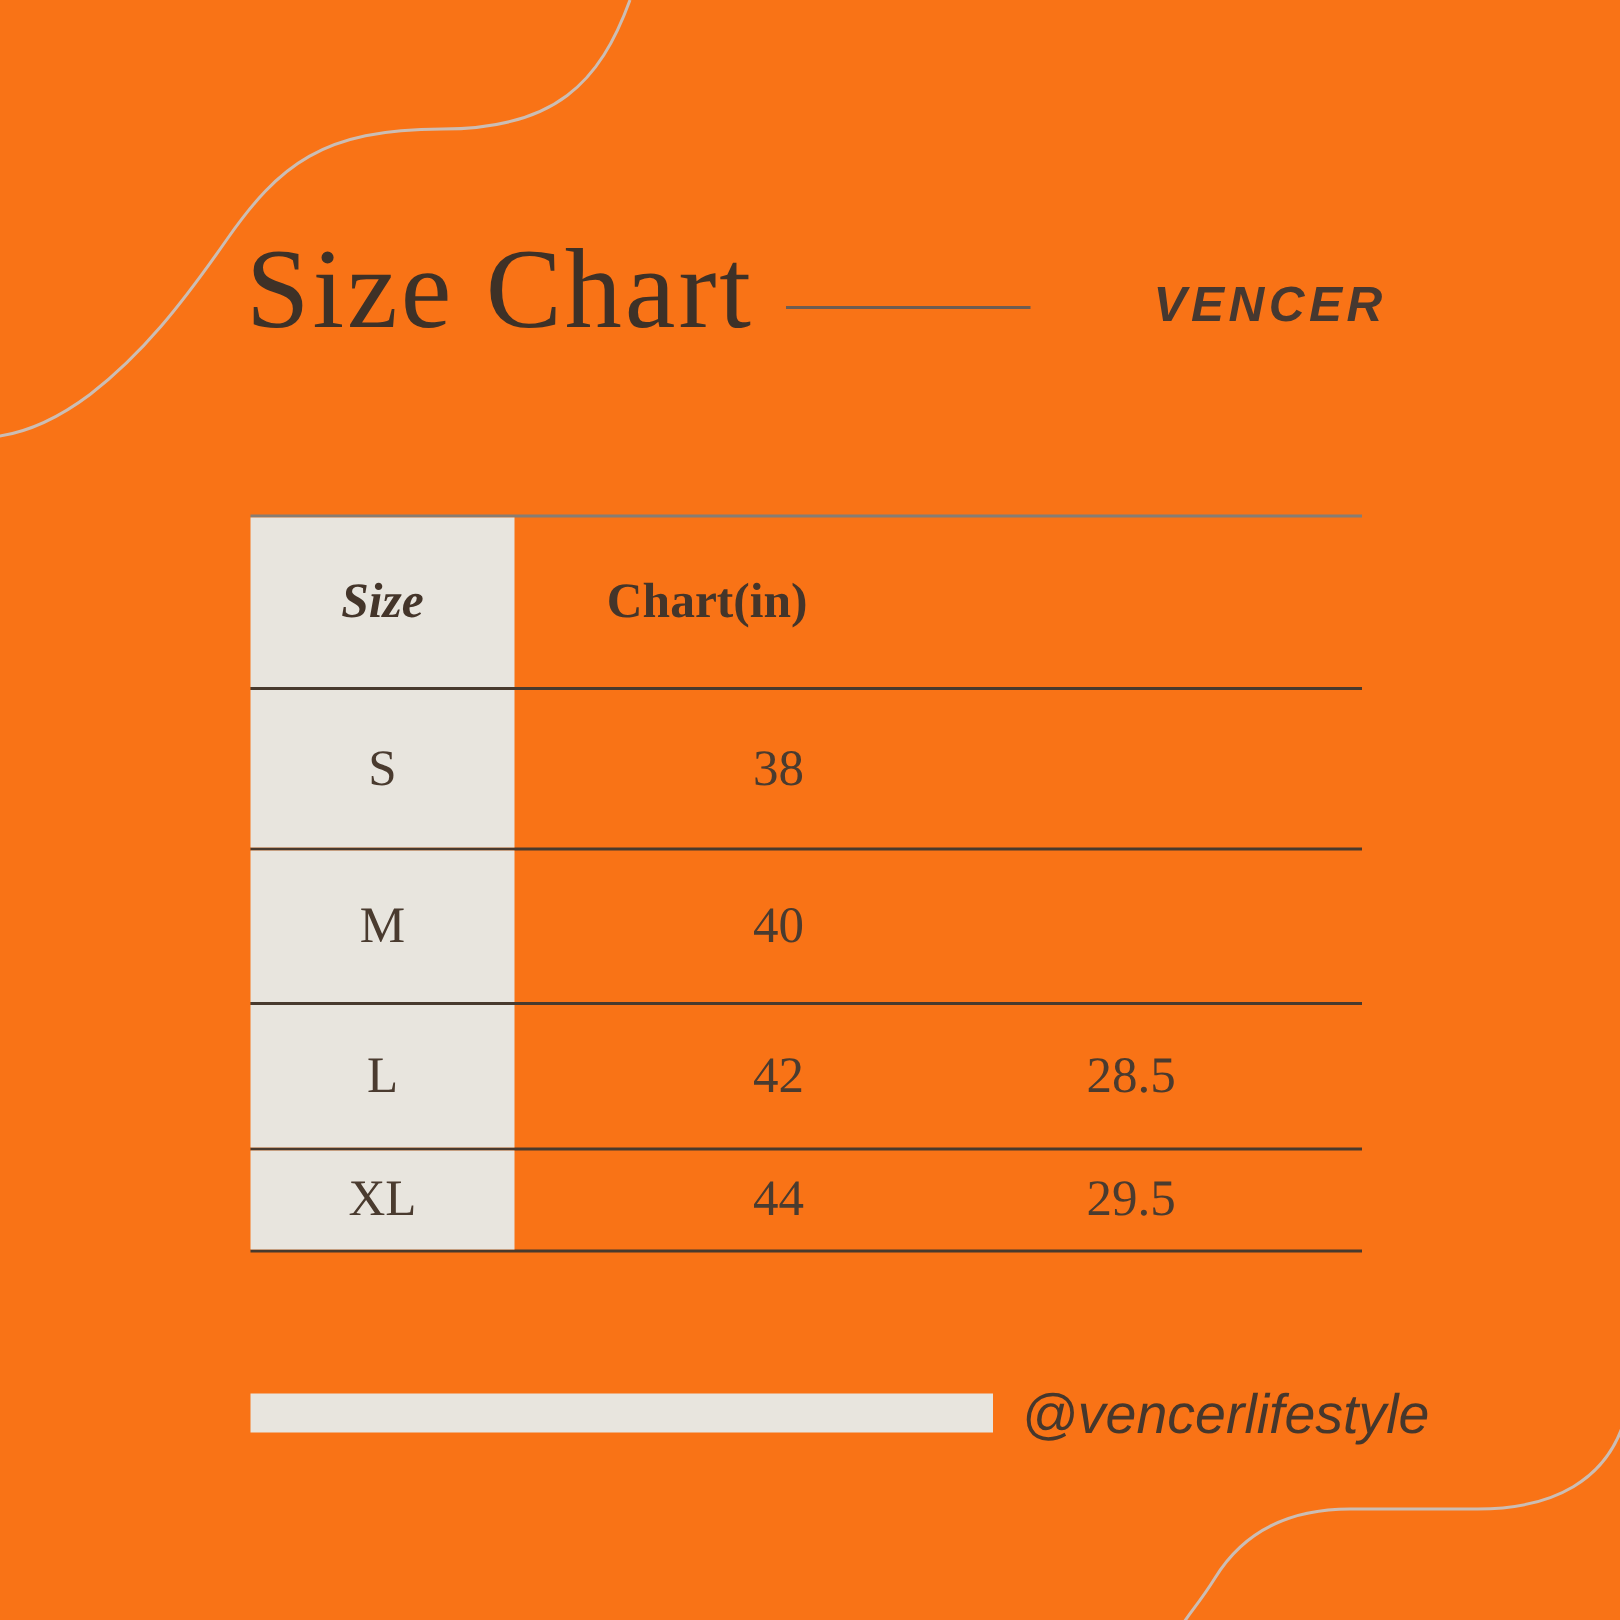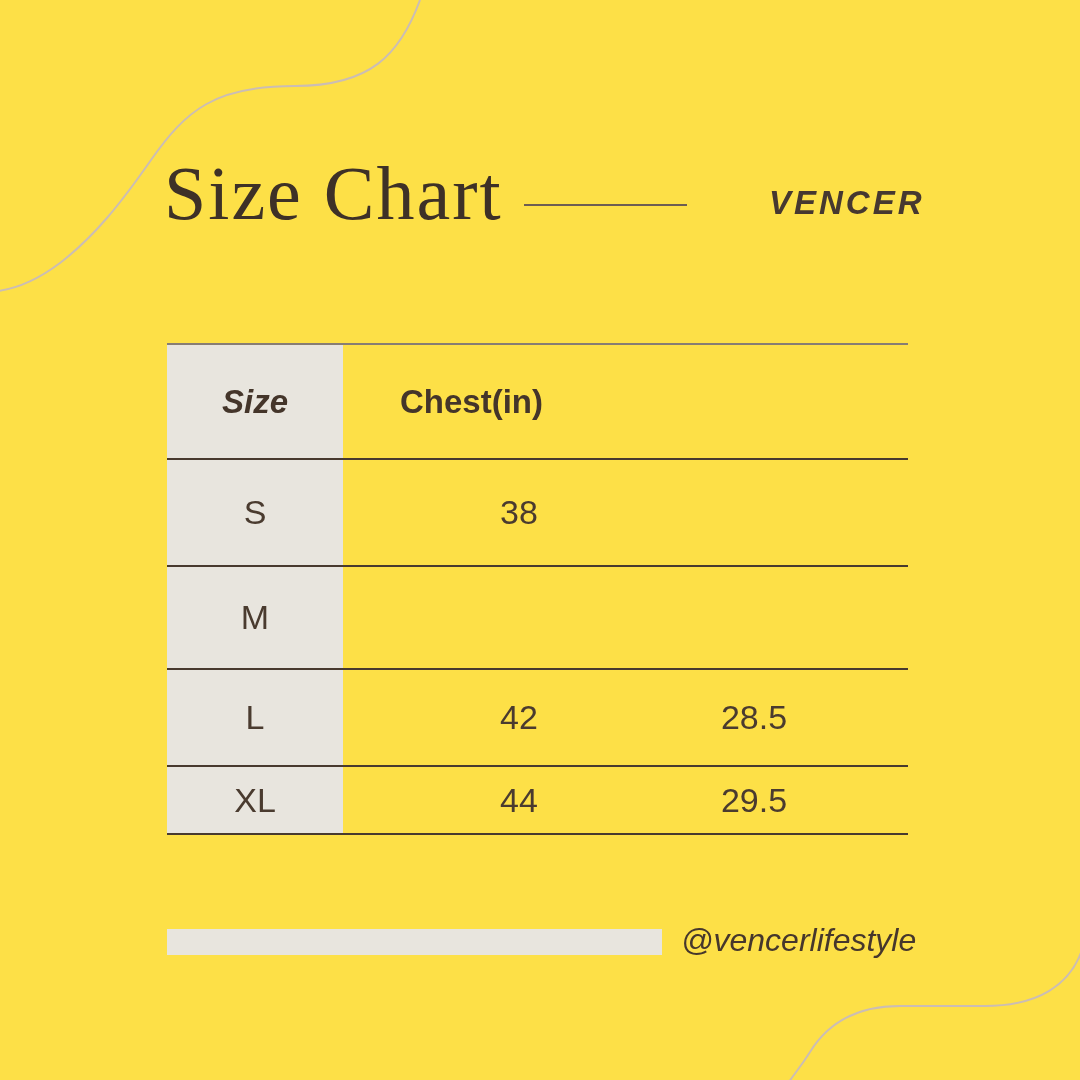--- a/index.html
+++ b/index.html
@@ -4,21 +4,21 @@
 <style>
   html, body {
     margin: 0;
     padding: 0;
     background: #f3f1ef;
   }
   .canvas {
     position: relative;
     width: 1080px;
     height: 1080px;
-    background: #fde047;
+    background: #f97316;
     overflow: hidden;
     font-family: "Liberation Sans", sans-serif;
   }
   .deco {
     position: absolute;
     left: 0; top: 0;
     width: 1080px; height: 1080px;
     pointer-events: none;
   }
   .deco path {
@@ -76,20 +76,21 @@
   .row-2 { height: 103px; }
   .row-3 { height: 97px; }
   .row-4 { height: 68px; }
   .cell {
     display: flex;
     align-items: center;
     justify-content: center;
     font-size: 34px;
     color: #4a3b2f;
     white-space: nowrap;
+    font-family: Liberation Serif, serif;
   }
   .col3 { padding-right: 95px; }
   .size-col { background: #e8e5de; }
   .row-head .cell {
     font-weight: 700;
     font-size: 33px;
     color: #44352a;
   }
   .head-size { font-style: italic; }
   .footer-bar {
@@ -97,21 +98,21 @@
     left: 167px;
     top: 929px;
     width: 495px;
     height: 26px;
     background: #e8e5de;
   }
   .handle {
     position: absolute;
     left: 681px;
     top: 922px;
-    font-size: 32px;
+    font-size: 37px;
     font-style: italic;
     color: #46372c;
     white-space: nowrap;
   }
 </style>
 </head>
 <body>
 
 <div class="canvas">
 
@@ -120,30 +121,31 @@
     <path d="M1082,950 C1070,985 1038,1006 985,1006 L900,1006 C853,1006 826,1026 810,1052 C800,1068 794,1074 789,1082"></path>
   </svg>
 
   <h1 class="title">Size Chart</h1>
   <div class="title-divider"></div>
   <div class="brand">VENCER</div>
 
   <div class="size-table">
     <div class="row row-head">
       <div class="cell size-col head-size">Size</div>
-      <div class="cell col3">Chest(in)</div>
+      <div class="cell col3">Chart(in)</div>
     </div>
 
     <div class="row row-1">
       <div class="cell size-col">S</div>
       <div class="cell">38</div>
     </div>
 
     <div class="row row-2">
       <div class="cell size-col">M</div>
+      <div class="cell">40</div>
     </div>
 
     <div class="row row-3">
       <div class="cell size-col">L</div>
       <div class="cell">42</div>
       <div class="cell col3">28.5</div>
     </div>
 
     <div class="row row-4">
       <div class="cell size-col">XL</div>

